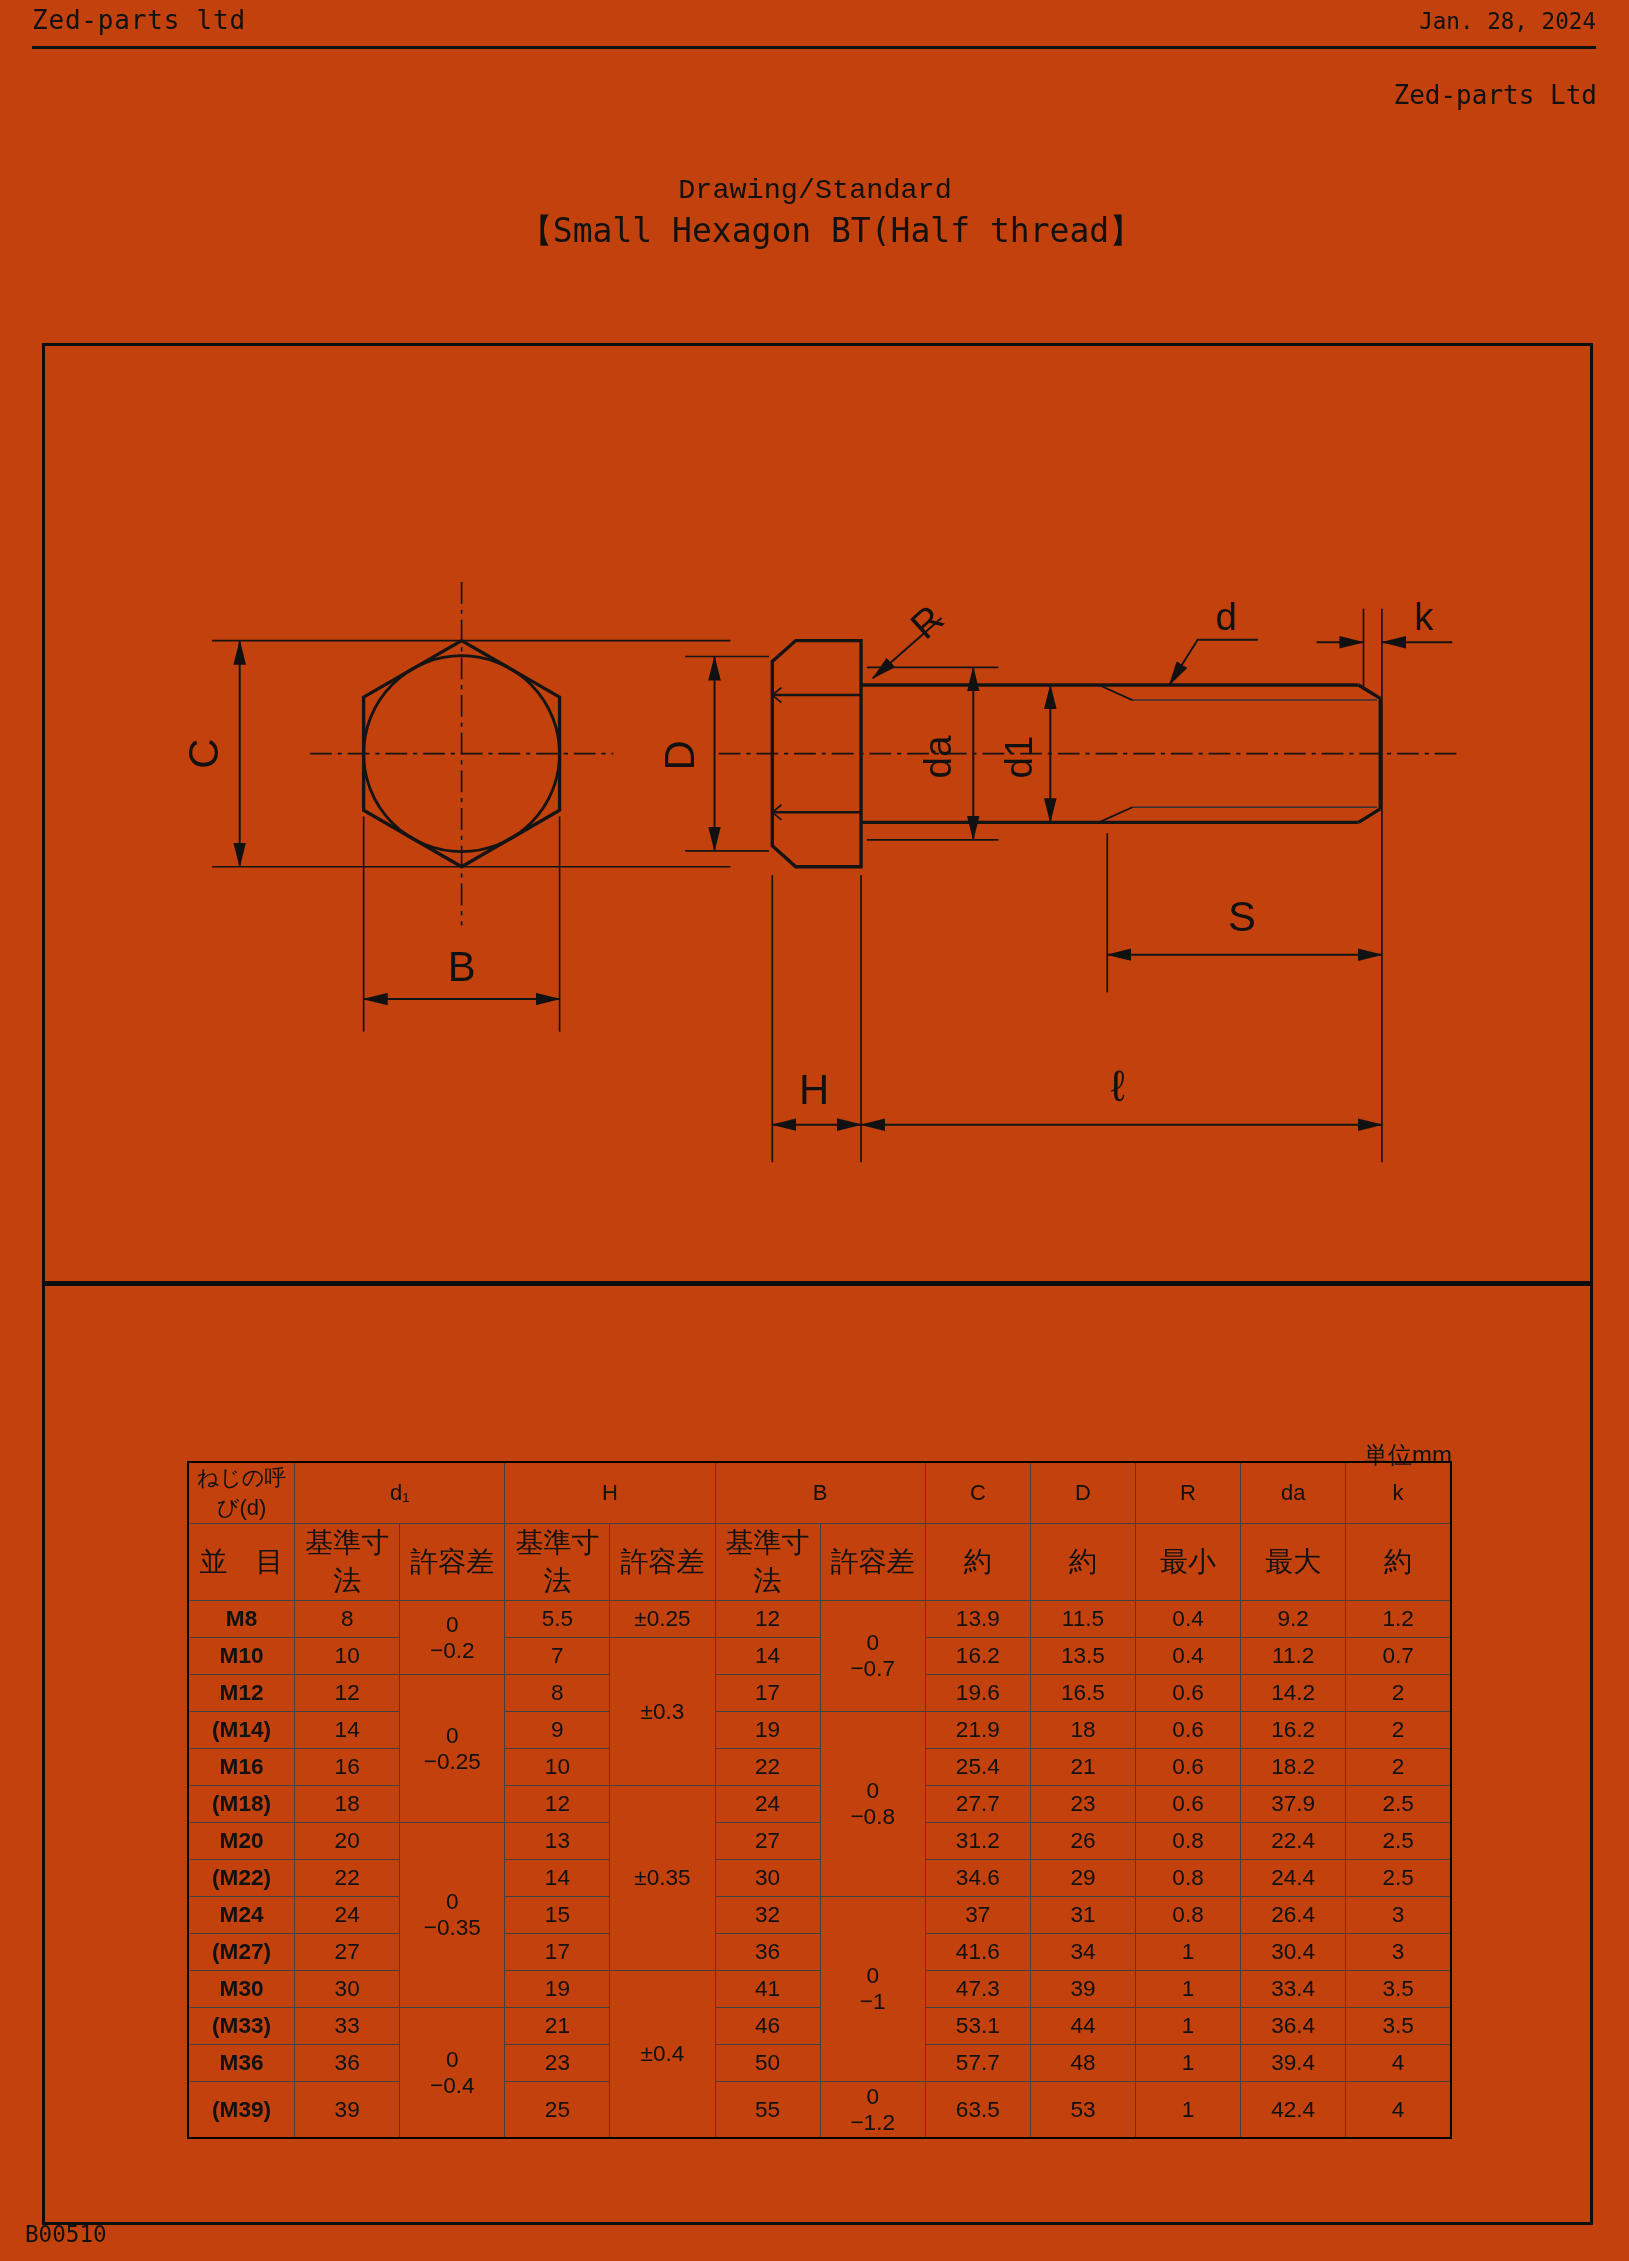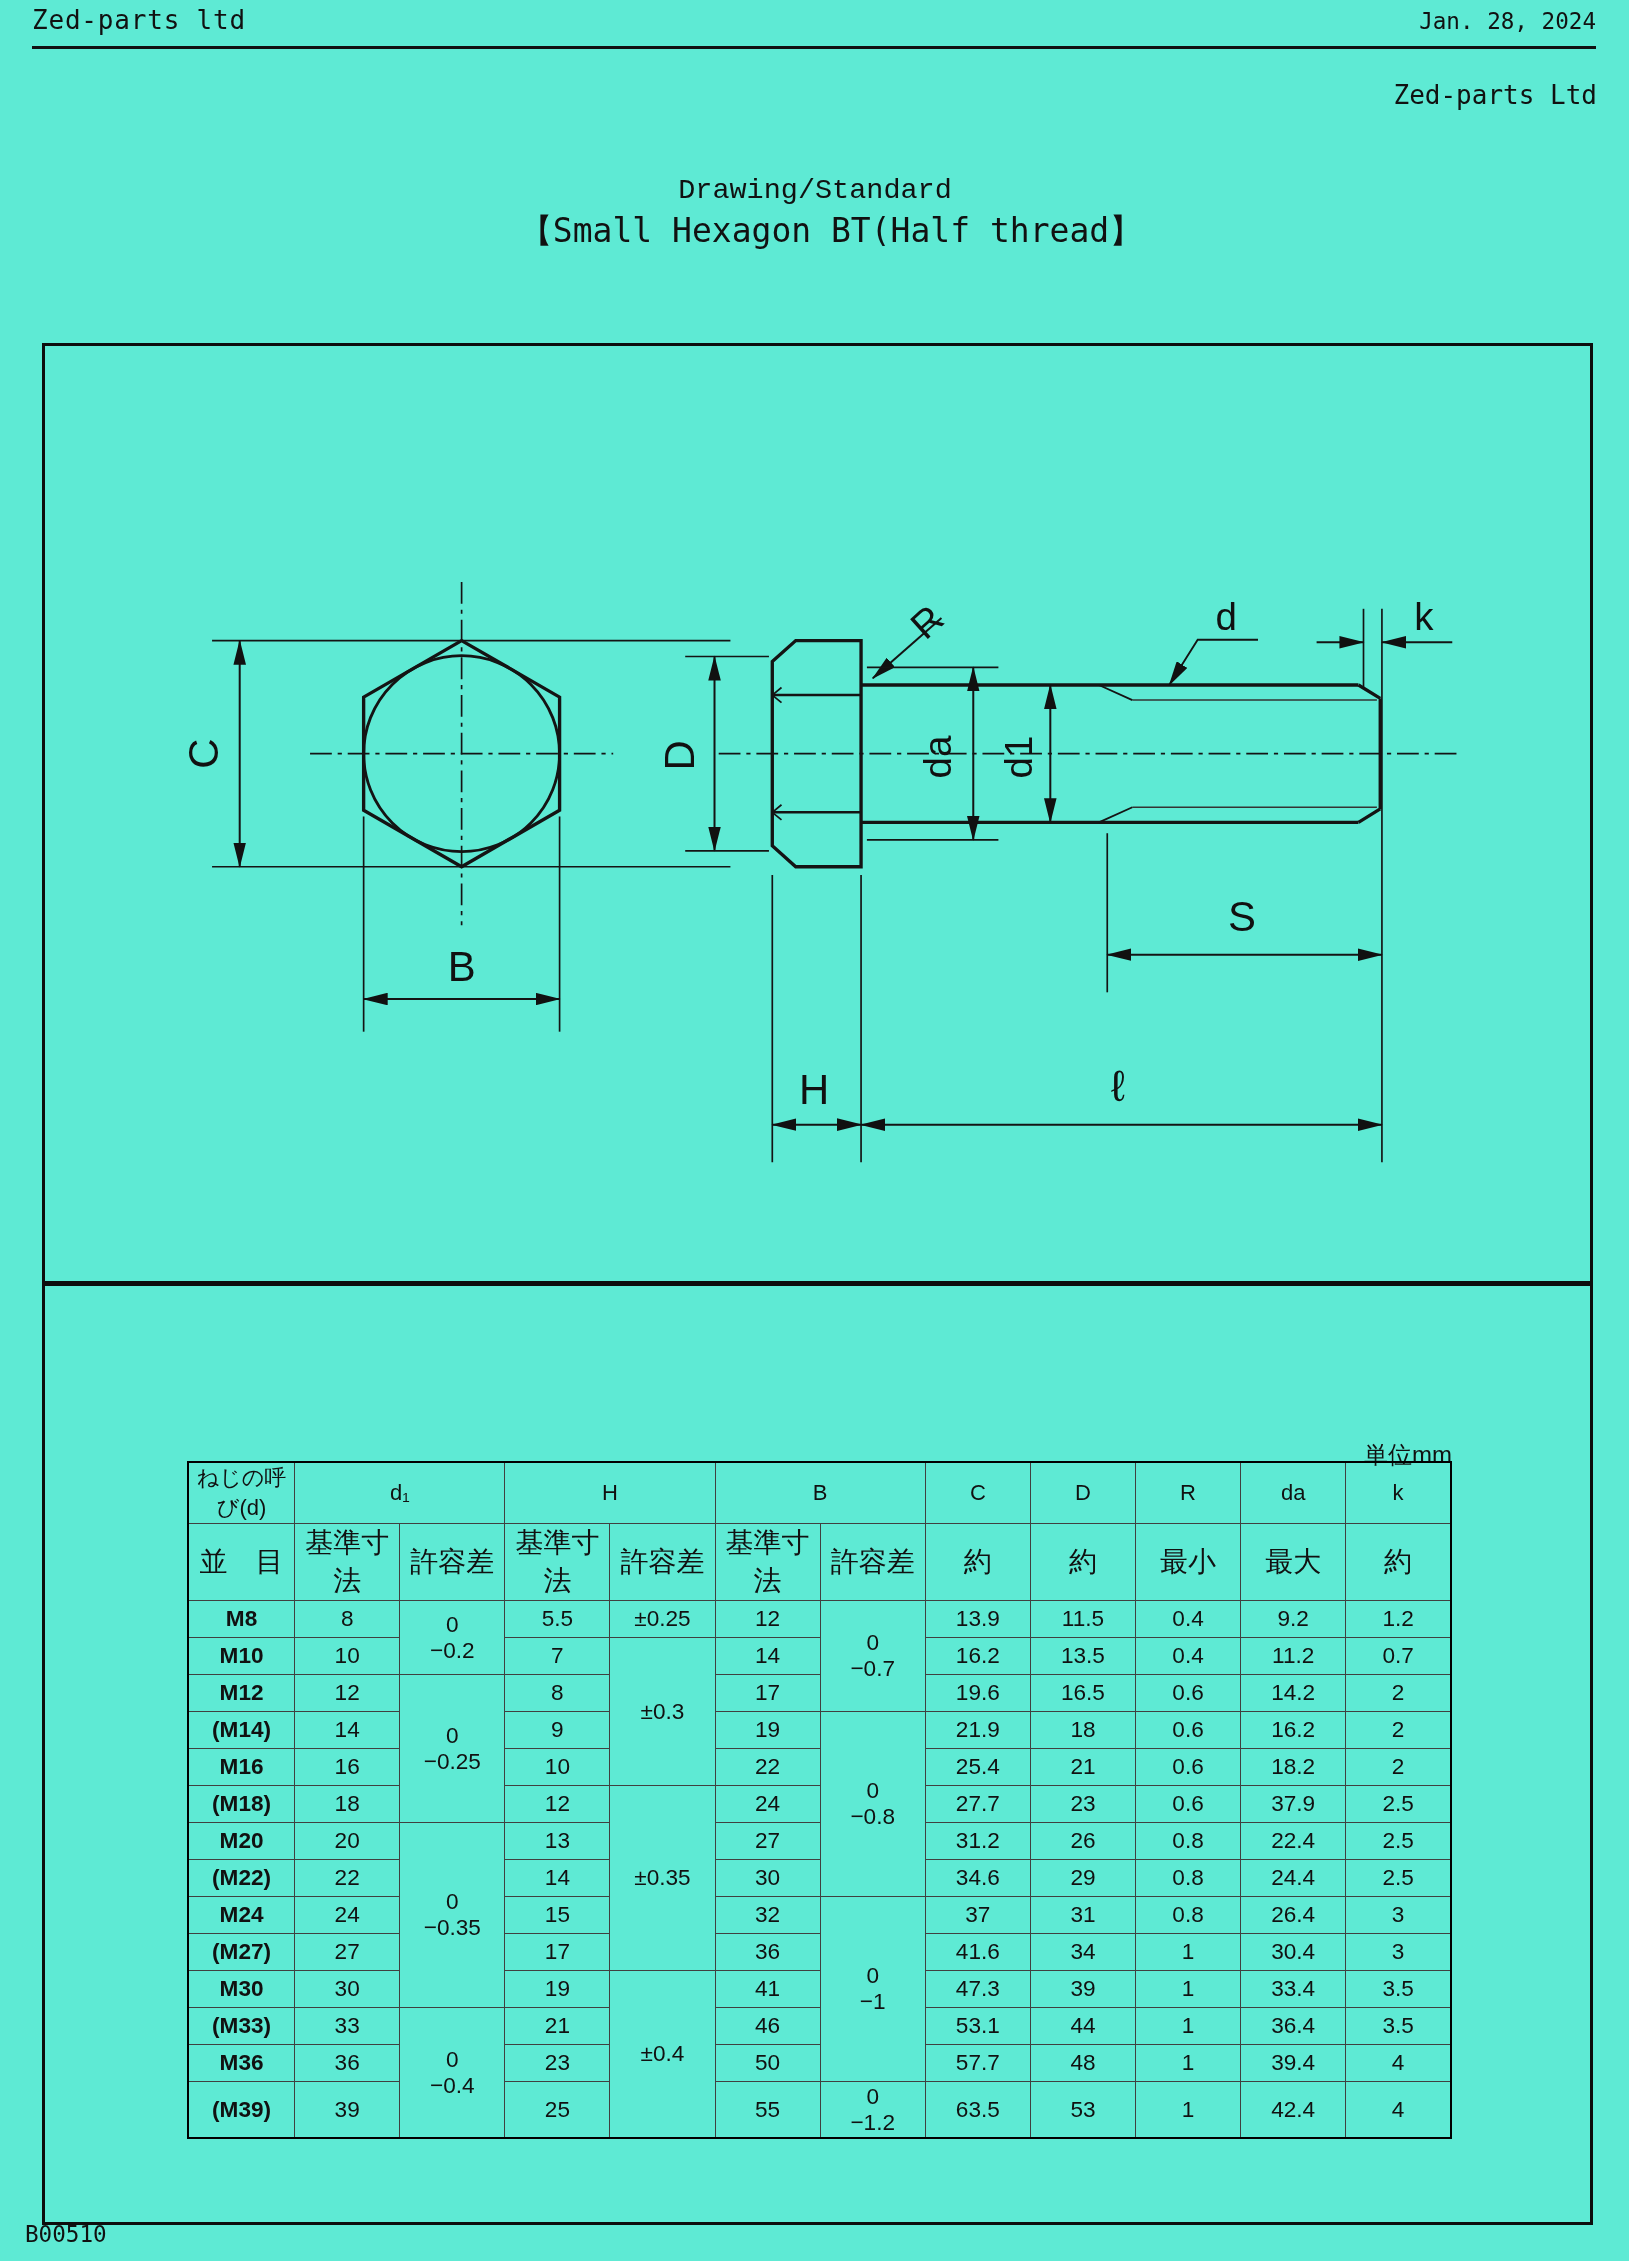--- a/index.html
+++ b/index.html
@@ -1,16 +1,16 @@
 <!DOCTYPE html>
 <html style="font-size:13.4px"><head>
 <meta charset="utf-8">
 <style>
   html,body{margin:0;padding:0;background:#e8e8e8;}
-  .page{position:relative;width:1630px;height:2261px;background:#5eead4;overflow:hidden;
+  .page{position:relative;width:1630px;height:2261px;background:#c2410c;overflow:hidden;
         font-family:"Liberation Sans",sans-serif;color:#111;}
   .mono{font-family:"DejaVu Sans Mono","Liberation Mono",monospace;}
   .abs{position:absolute;}
   .hdr-left{left:32px;top:5px;font-size:26px;letter-spacing:0.8px;}
   .hdr-date{right:34px;top:8.4px;font-size:22.6px;}
   .hdr-rule{left:32px;top:46px;width:1564px;height:3.3px;background:#111;}
   .sub-right{right:33px;top:80px;font-size:26px;}
   .doc-type{left:0;top:174px;width:100%;text-align:center;font-size:28.5px;font-family:Liberation Mono, monospace;}
   .doc-title{left:16px;top:209px;width:100%;text-align:center;font-size:33px;}
   .frame{left:42px;top:343px;width:1551px;height:1882px;border:3.3px solid #0d0d0d;box-sizing:border-box;}

